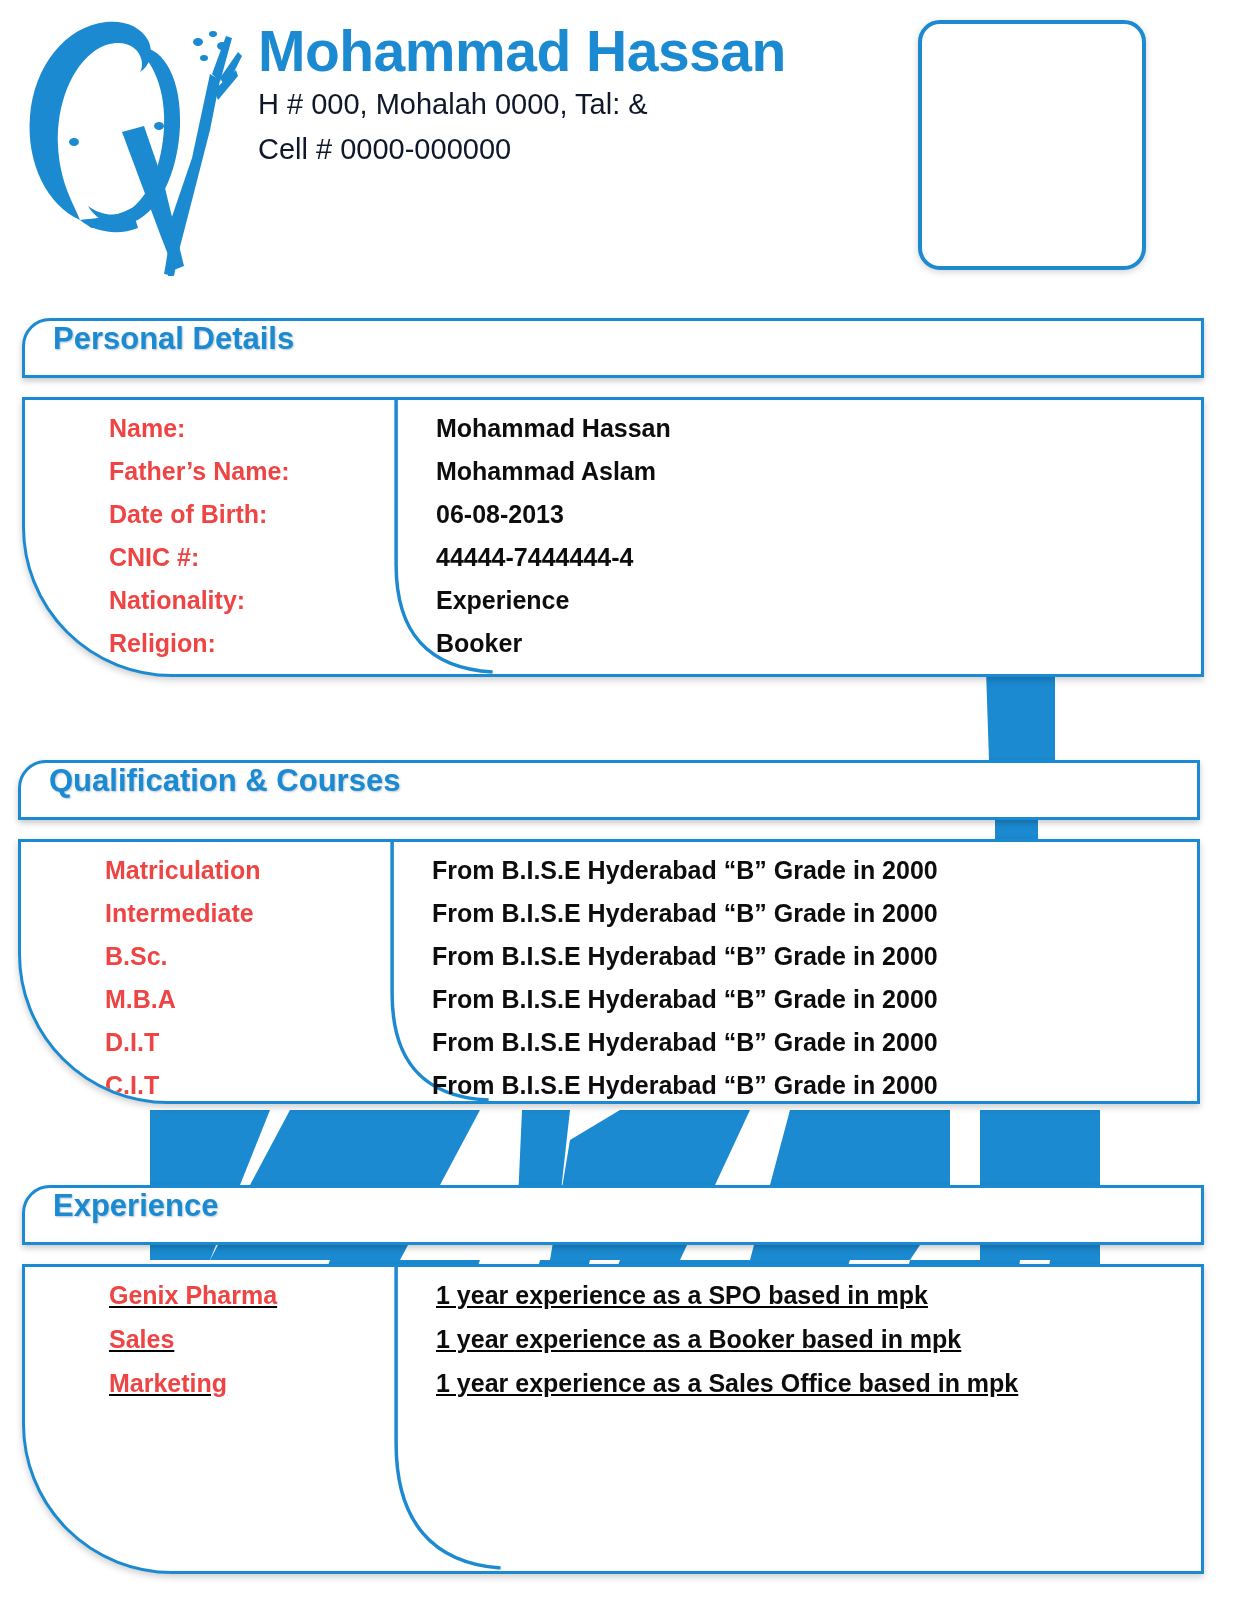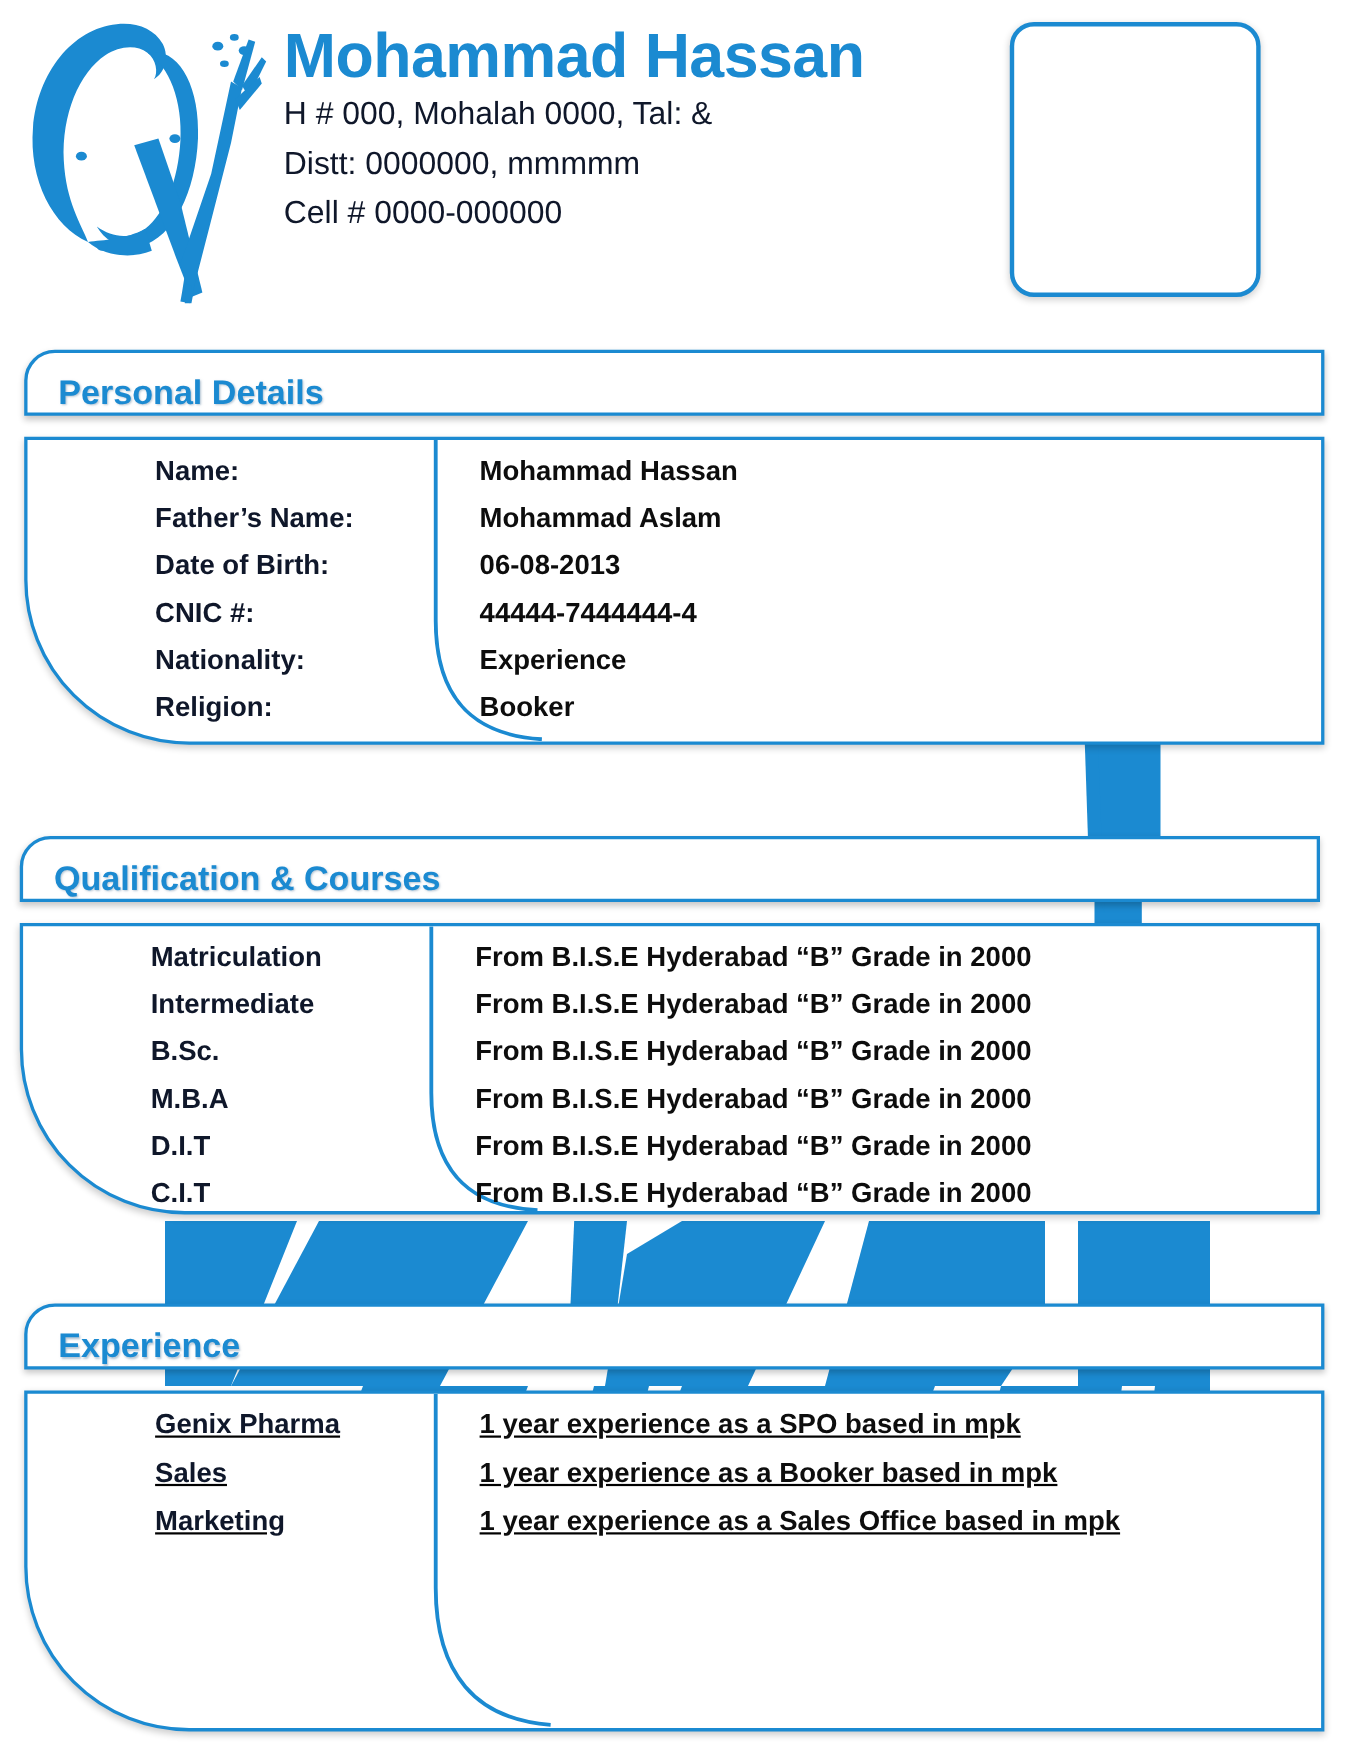--- a/index.html
+++ b/index.html
@@ -87,21 +87,21 @@
   }
   .section-head {
     position: relative;
     height: 60px;
     background: #ffffff;
     border: 3px solid #1b8ad1;
     border-radius: 28px 0 0 0;
     box-sizing: border-box;
     box-shadow: 0 3px 6px rgba(0,0,0,0.22);
     display: flex;
-    align-items: flex-end;
+    align-items: flex-start;
   }
   .section-title {
     margin-left: 28px;
     font-size: 31px;
     font-weight: bold;
     color: #1b8ad1;
     text-shadow: 1px 1px 2px rgba(120,150,175,0.55);
     white-space: nowrap;
   }
   .section-body {
@@ -119,25 +119,25 @@
     z-index: 2;
     padding-top: 14px;
   }
   .row {
     display: flex;
     align-items: baseline;
     height: 43px;
   }
   .row-label {
     width: 335px;
-    padding-left: 116px;
+    padding-left: 84px;
     box-sizing: border-box;
     font-size: 25px;
     font-weight: bold;
-    color: #0f172a;
+    color: #ef4444;
     white-space: nowrap;
   }
   .row-value {
     padding-left: 76px;
     font-size: 25px;
     font-weight: bold;
     color: #0d0d0d;
     white-space: nowrap;
   }
   
@@ -233,21 +233,20 @@
         <ellipse cx="60" cy="134" rx="5" ry="4"></ellipse>
         <ellipse cx="145" cy="118" rx="5" ry="4"></ellipse>
         <ellipse cx="79" cy="216" rx="5" ry="4"></ellipse>
         <path d="M155 250 L 160 252 L 159 268 L 154 268 Z"></path>
       </g>
     </svg>
 
     <div class="identity">
       <div class="full-name">Mohammad Hassan</div>
       <div class="addr-line">H # 000, Mohalah 0000, Tal: &amp;</div>
-      <div class="addr-line">Distt: 0000000, mmmmm</div>
       <div class="addr-line">Cell # 0000-000000</div>
     </div>
 
     <div class="photo-box"></div>
   </div>
 
   <div class="section" id="personal-section">
     <div class="section-head">
       <span class="section-title">Personal Details</span>
     </div>

